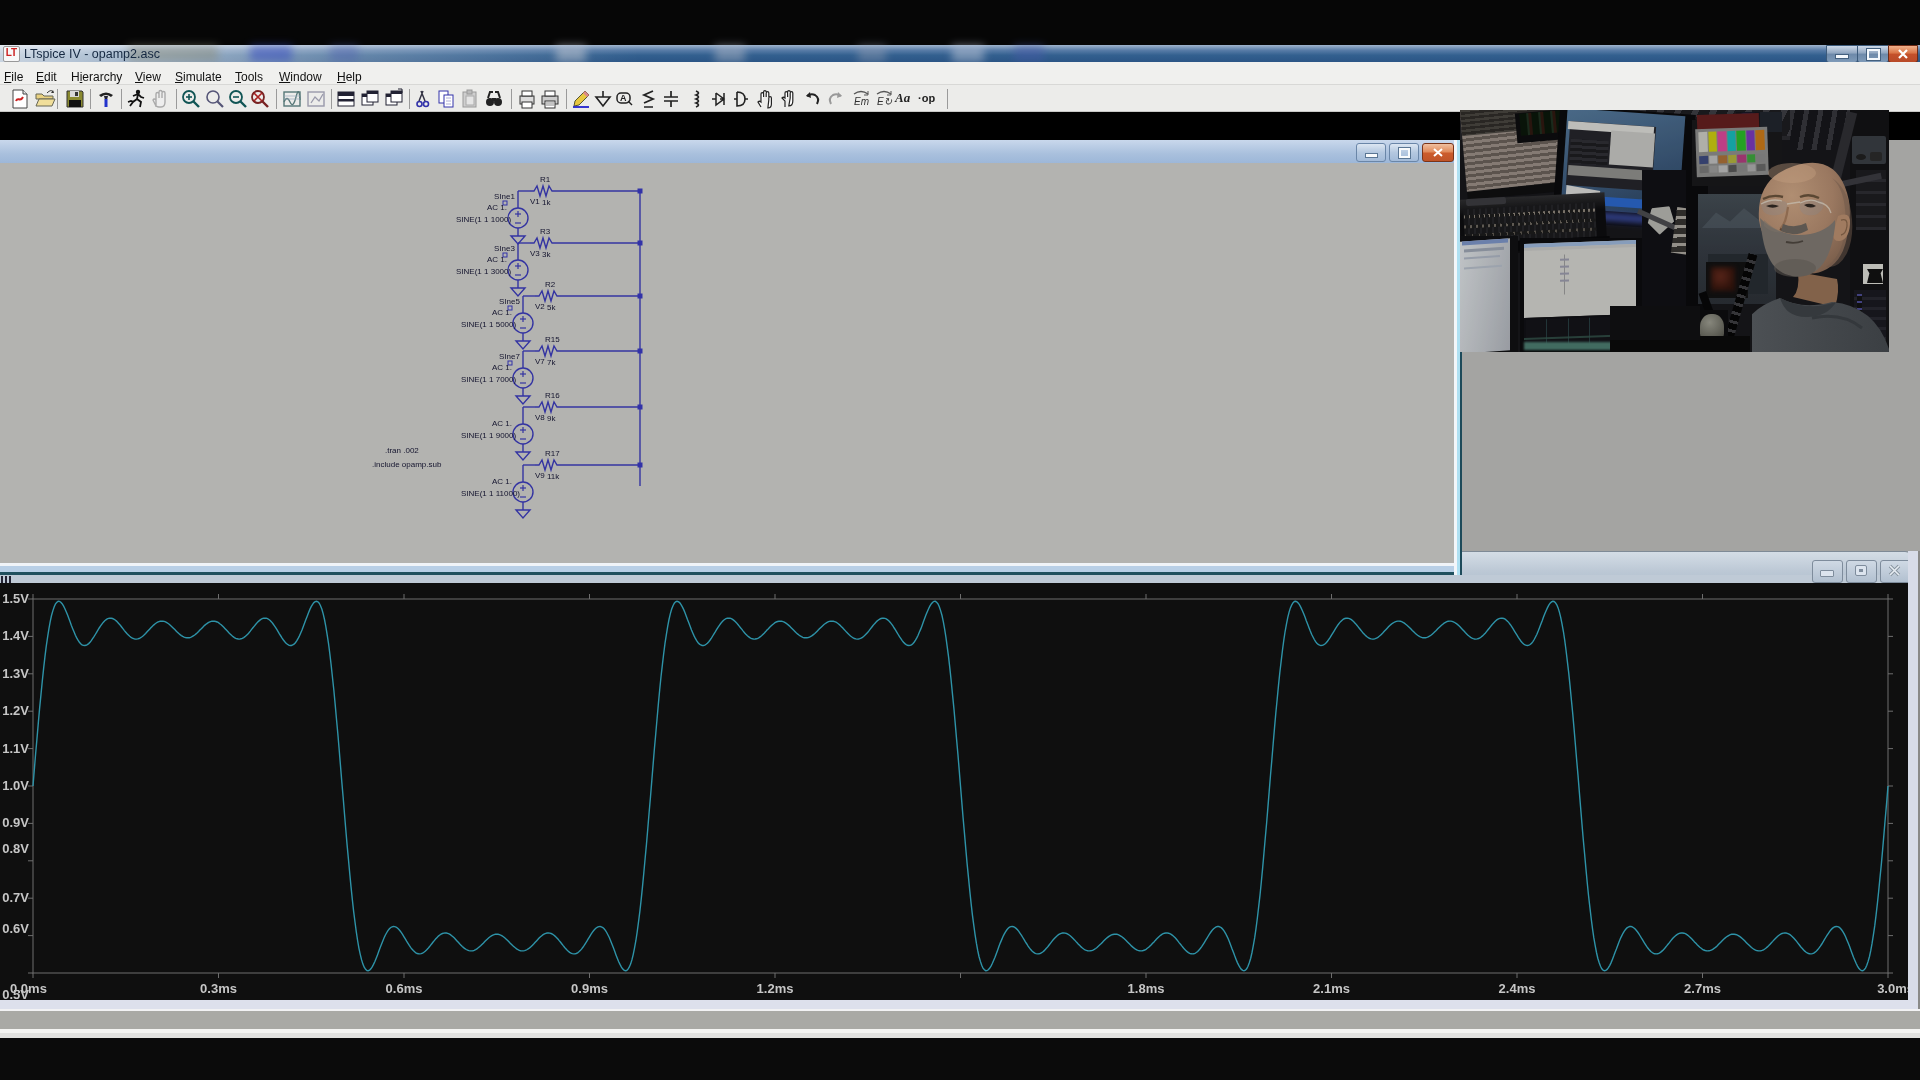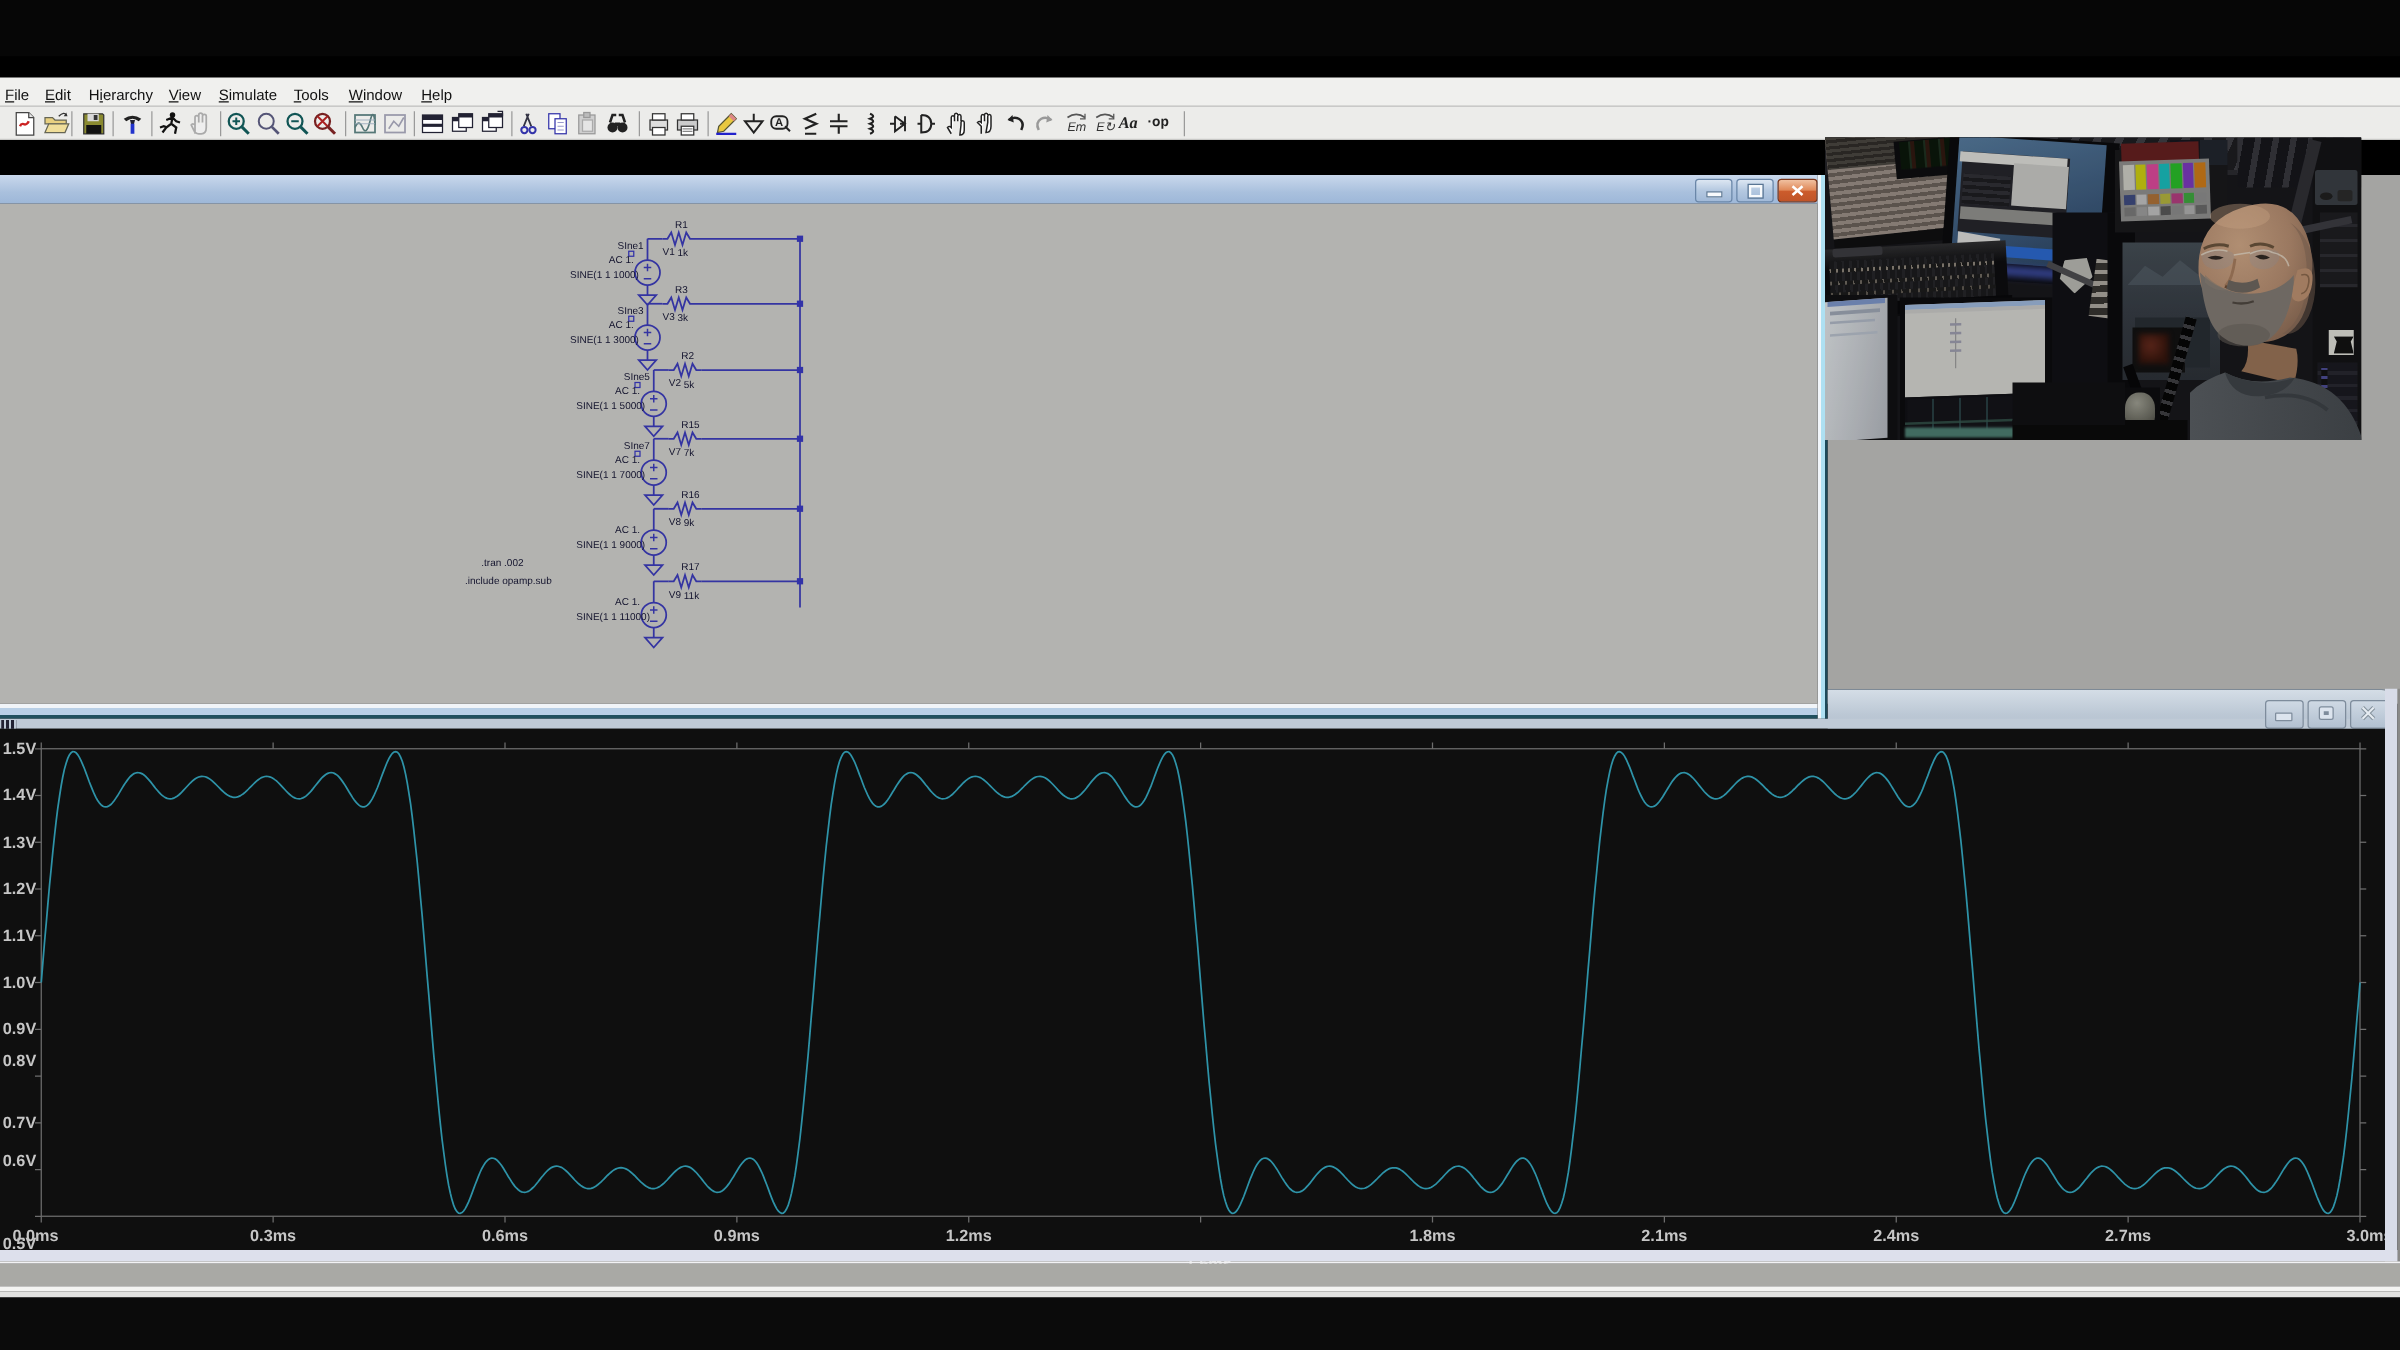--- a/index.html
+++ b/index.html
@@ -7,20 +7,43 @@
 .tbi{position:absolute;width:22px;height:22px}
 .wl{position:absolute;color:#c6c6c6;font-size:13px;font-weight:bold;letter-spacing:0px}
 .menu{display:inline-block;margin:0;padding:0;font-size:12px;color:#111}
 .menu u{text-decoration:underline}
 </style></head>
 <body>
 <div id="root">
 
 <div class="abs" style="left:0;top:0;width:1920px;height:45px;background:#060606"></div>
 
+<div class="abs" style="left:0;top:45px;width:1920px;height:17px;background:linear-gradient(180deg,#9fb4cd 0%,#5a7da8 30%,#33608f 60%,#2b5585 100%)">
+<div style="position:absolute;left:0;top:0;width:640px;height:17px;background:linear-gradient(90deg,rgba(255,255,255,.75),rgba(255,255,255,.25) 55%,rgba(255,255,255,0));"></div>
+<div style="position:absolute;left:128px;top:0px;width:90px;height:17px;background:#8a8a74;opacity:0.45;filter:blur(4px)"></div>
+      <div style="position:absolute;left:250px;top:0px;width:42px;height:17px;background:#3448c0;opacity:0.5;filter:blur(4px)"></div>
+      <div style="position:absolute;left:330px;top:0px;width:28px;height:17px;background:#5060b0;opacity:0.4;filter:blur(4px)"></div>
+      <div style="position:absolute;left:556px;top:0px;width:30px;height:17px;background:#c8ccd4;opacity:0.5;filter:blur(4px)"></div>
+      <div style="position:absolute;left:715px;top:0px;width:30px;height:17px;background:#b8bcc8;opacity:0.45;filter:blur(4px)"></div>
+      <div style="position:absolute;left:858px;top:0px;width:28px;height:17px;background:#9aa2b4;opacity:0.4;filter:blur(4px)"></div>
+      <div style="position:absolute;left:952px;top:0px;width:32px;height:17px;background:#c0c8d8;opacity:0.5;filter:blur(4px)"></div>
+      <div style="position:absolute;left:1014px;top:0px;width:30px;height:17px;background:#4858a8;opacity:0.45;filter:blur(4px)"></div>
+<div style="position:absolute;left:3px;top:1px;width:15px;height:14px;background:#f8f8f8;border:1px solid #999;border-radius:2px;font:bold 10px 'Liberation Sans';color:#c22;text-align:center">LT</div>
+<div style="position:absolute;left:24px;top:2px;font-size:12.5px;color:#152841">LTspice IV - opamp2.asc</div>
+
+<div style="position:absolute;left:1826px;top:0;width:30px;height:16px;background:linear-gradient(180deg,#cdd9e8,#8fa5bf 45%,#6d89a9 50%,#7e9ab8);border:1px solid #3c5a7a;border-radius:0 0 3px 3px">
+  <div style="position:absolute;left:8px;top:8px;width:12px;height:3px;background:#f4f8fc;border:1px solid #44607e"></div>
+      </div>
+<div style="position:absolute;left:1857px;top:0;width:30px;height:16px;background:linear-gradient(180deg,#cdd9e8,#8fa5bf 45%,#6d89a9 50%,#7e9ab8);border:1px solid #3c5a7a;border-radius:0 0 3px 3px">
+  <div style="position:absolute;left:9px;top:3px;width:9px;height:7px;background:transparent;border:2px solid #f4f8fc;outline:1px solid #44607e"></div>
+      </div>
+<div style="position:absolute;left:1888px;top:0;width:28px;height:16px;background:linear-gradient(180deg,#f0b08a,#d97345 45%,#c4502a 50%,#b84a28);border:1px solid #6e2a14;border-radius:0 0 3px 3px"><svg width="28" height="16">
+          <path d="M10 4 l8 8 M18 4 l-8 8" stroke="#fff" stroke-width="2.2"></path>
+        </svg></div>
+</div>
 
 <div class="abs" style="left:0;top:62px;width:1920px;height:22px;background:#f0f0ee;border-bottom:1px solid #d8d8d6">
 <div style="position:absolute;left:4px;top:5px"><span class="menu"><u>F</u>ile</span></div>
 <div style="position:absolute;left:36px;top:5px"><span class="menu"><u>E</u>dit</span></div>
 <div style="position:absolute;left:71px;top:5px"><span class="menu">H<u>i</u>erarchy</span></div>
 <div style="position:absolute;left:135px;top:5px"><span class="menu"><u>V</u>iew</span></div>
 <div style="position:absolute;left:175px;top:5px"><span class="menu"><u>S</u>imulate</span></div>
 <div style="position:absolute;left:235px;top:5px"><span class="menu"><u>T</u>ools</span></div>
 <div style="position:absolute;left:279px;top:5px"><span class="menu"><u>W</u>indow</span></div>
 <div style="position:absolute;left:337px;top:5px"><span class="menu"><u>H</u>elp</span></div>

